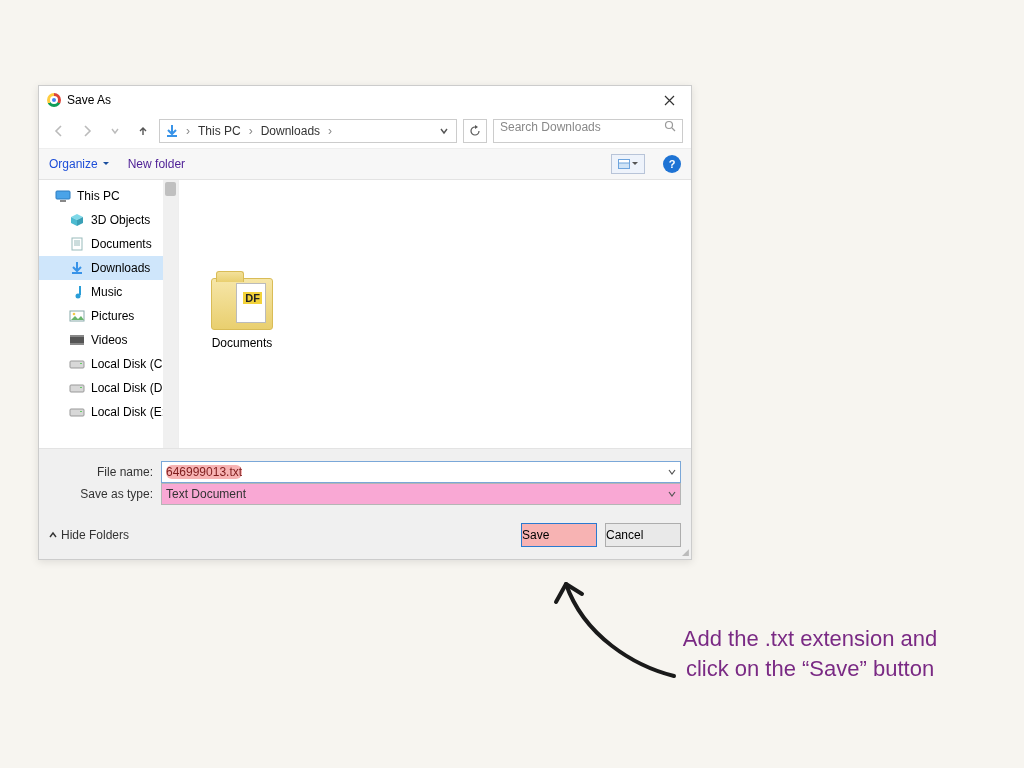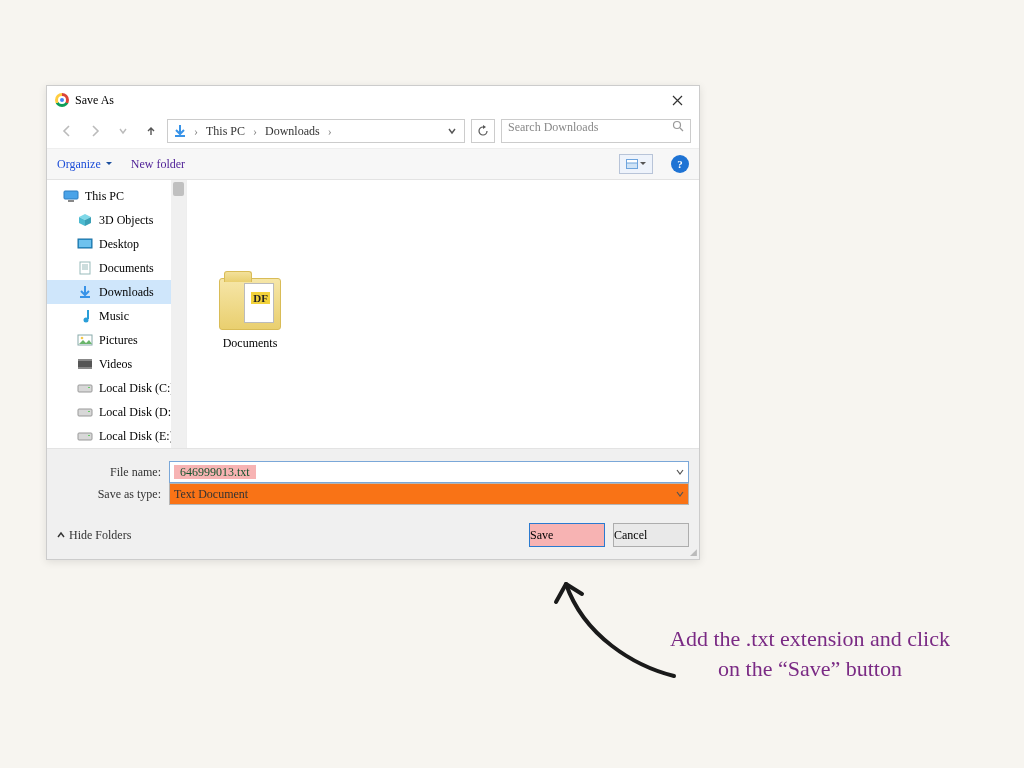--- a/index.html
+++ b/index.html
@@ -7,27 +7,26 @@
     font-family: "Segoe UI", Tahoma, sans-serif;
     font-size: 12px;
     background: #f7f5f0;
     width: 1024px;
     height: 768px;
     position: relative;
     overflow: hidden;
   }
   .dialog {
     position: absolute;
-    left: 46px;
+    left: 38px;
     top: 85px;
     width: 654px;
     background: #fff;
     border: 1px solid #ccc;
     box-shadow: 0 2px 8px rgba(0,0,0,0.1);
-    font-family: Liberation Serif, serif;
   }
   .titlebar {
     display: flex;
     align-items: center;
     height: 28px;
     padding: 0 2px 0 8px;
     background: #fff;
   }
   .titlebar .chrome-icon {
     width: 14px; height: 14px; border-radius: 50%;
@@ -107,39 +106,39 @@
   }
   .fields{
     background:#f0f0f0; padding:12px 10px 8px; border-top:1px solid #e3e3e3;
   }
   .frow{ display:flex; align-items:center; }
   .frow label{ width:112px; text-align:right; padding-right:8px; color:#333;}
   .combo{
     flex:1; height:22px; border:1px solid #7aa7d8; background:#fff; display:flex; align-items:center; padding:0 4px;
     position:relative;
   }
-  .combo.gray{ border-color:#b5b5b5; background:#f97316;}
+  .combo.gray{ border-color:#b5b5b5; background:#f9a8d4;}
   .combo .val{ flex:1; color:#333;}
-  .combo .hl{ background:#f7b3b3; color:#14532d; padding:0 6px;}
+  .combo .hl{ background:#f7b3b3; color:#7f1d1d; padding:0 0;border-radius:6px;}
   .combo .dd{ color:#555;}
   .footer{
     background:#f0f0f0; padding:10px 10px 12px; display:flex; align-items:center;
     position:relative;
   }
   .hidefolders{ display:flex; align-items:center; gap:4px; color:#333; cursor:pointer;}
   .footer .spacer{flex:1;}
   .btn{
     width:76px; height:24px; border:1px solid #adadad; background:#e9e9e9; display:flex; align-items:center; justify-content:flex-start; cursor:pointer; margin-left:8px;
   }
   .btn.save{ border:1px solid #2a7ad0; background:#f7b3b3; }
   .resize{ position:absolute; right:2px; bottom:2px; color:#bbb; font-size:9px;}
   
   .annotation{
     position:absolute; left:660px; top:624px; width:300px;
-    font-family: Liberation Serif, serif;
+    font-family: Liberation Sans, sans-serif;
     font-size:22px; color:#7a2a84; text-align:center; line-height:1.35;
   }
   .arrow{
     position:absolute; left:524px; top:566px; width:170px; height:120px;
   }
 </style>
 </head>
 <body>
 
 <div class="dialog">
@@ -253,29 +252,20 @@
               <svg width="14" height="14" viewBox="0 0 14 14">
                 <path d="M7 1 L13 4 L7 7 L1 4 Z" fill="#7fd8e8"></path>
                 <path d="M1 4 L7 7 L7 13 L1 10 Z" fill="#4cbad0"></path>
                 <path d="M13 4 L7 7 L7 13 L13 10 Z" fill="#3aa0b6"></path>
               </svg>
             </span>
             <span>3D Objects</span>
           </li>
           <li class="sub">
             <span class="ic">
-              <svg width="16" height="12" viewBox="0 0 16 12">
-                <rect x="1" y="1" width="14" height="9" fill="#2d9ad6" stroke="#1d6fa0"></rect>
-                <rect x="2" y="2" width="12" height="7" fill="#6ec2ee"></rect>
-              </svg>
-            </span>
-            <span>Desktop</span>
-          </li>
-          <li class="sub">
-            <span class="ic">
               <svg width="12" height="14" viewBox="0 0 12 14">
                 <rect x="1" y="1" width="10" height="12" fill="#fff" stroke="#9bb"></rect>
                 <line x1="3" y1="4" x2="9" y2="4" stroke="#9bb"></line>
                 <line x1="3" y1="6" x2="9" y2="6" stroke="#9bb"></line>
                 <line x1="3" y1="8" x2="9" y2="8" stroke="#9bb"></line>
               </svg>
             </span>
             <span>Documents</span>
           </li>
           <li class="sub selected">

